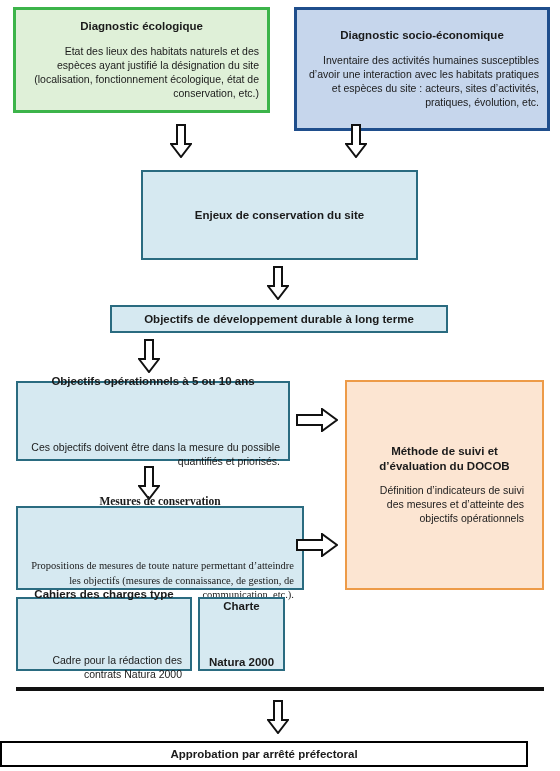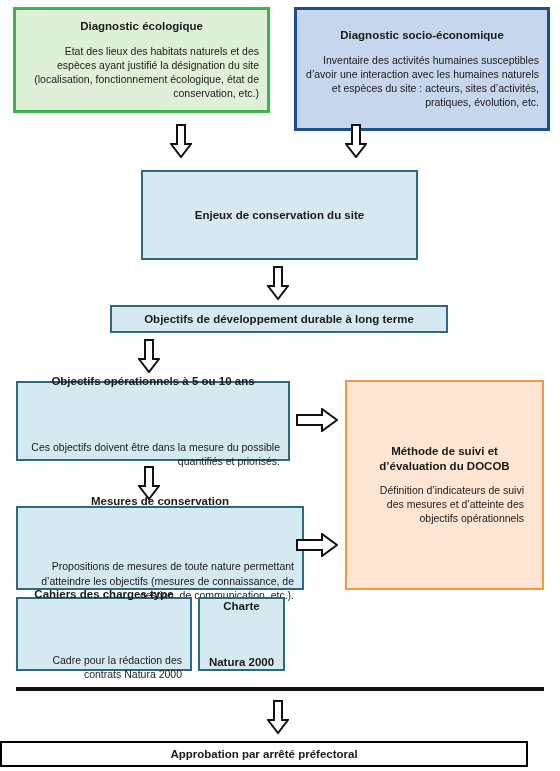--- a/index.html
+++ b/index.html
@@ -94,21 +94,21 @@
 
 <div id="canvas">
 
   <div class="box box-green" style="left:13px; top:7px; width:257px; height:106px;">
     <div class="title">Diagnostic écologique</div>
     <div class="body">Etat des lieux des habitats naturels et des espèces ayant justifié la désignation du site (localisation, fonctionnement écologique, état de conservation, etc.)</div>
   </div>
 
   <div class="box box-blue" style="left:294px; top:7px; width:256px; height:124px;">
     <div class="title">Diagnostic socio-économique</div>
-    <div class="body">Inventaire des activités humaines susceptibles d’avoir une interaction avec les humaines naturels et espèces du site : acteurs, sites d’activités, pratiques, évolution, etc.</div>
+    <div class="body">Inventaire des activités humaines susceptibles d’avoir une interaction avec les habitats pratiques et espèces du site : acteurs, sites d’activités, pratiques, évolution, etc.</div>
   </div>
 
   <div class="arrow-down" style="left:170px; top:124px;">
     <svg viewBox="0 0 22 34" width="22" height="34" aria-hidden="true">
       <polygon points="7,1 15,1 15,20 21,20 11,33 1,20 7,20" fill="#ffffff" stroke="#111111" stroke-width="2" stroke-linejoin="miter"></polygon>
     </svg>
   </div>
   <div class="arrow-down" style="left:345px; top:124px;">
     <svg viewBox="0 0 22 34" width="22" height="34" aria-hidden="true">
       <polygon points="7,1 15,1 15,20 21,20 11,33 1,20 7,20" fill="#ffffff" stroke="#111111" stroke-width="2" stroke-linejoin="miter"></polygon>
@@ -151,21 +151,21 @@
       <polygon points="7,1 15,1 15,20 21,20 11,33 1,20 7,20" fill="#ffffff" stroke="#111111" stroke-width="2" stroke-linejoin="miter"></polygon>
     </svg>
   </div>
 
   <div class="box box-orange" style="left:345px; top:380px; width:199px; height:210px;">
     <div class="title">Méthode de suivi et</div>
     <div class="title">d’évaluation du DOCOB</div>
     <div class="body">Définition d’indicateurs de suivi des mesures et d’atteinte des objectifs opérationnels</div>
   </div>
 
-  <div class="box box-lightblue" style="left:16px; top:506px; width:288px; height:84px;">
+  <div class="box box-lightblue" style="left:16px; top:506px; width:288px; height:84px;font-family:Liberation Serif, serif;">
     <div class="title">Mesures de conservation</div>
     <div class="body tight">Propositions de mesures de toute nature permettant d’atteindre les objectifs (mesures de connaissance, de gestion, de communication, etc.).</div>
   </div>
 
   <div class="arrow-right" style="left:296px; top:533px;">
     <svg viewBox="0 0 42 24" width="42" height="24" aria-hidden="true">
       <polygon points="1,7 26,7 26,1 41,12 26,23 26,17 1,17" fill="#ffffff" stroke="#111111" stroke-width="2" stroke-linejoin="miter"></polygon>
     </svg>
   </div>
 

